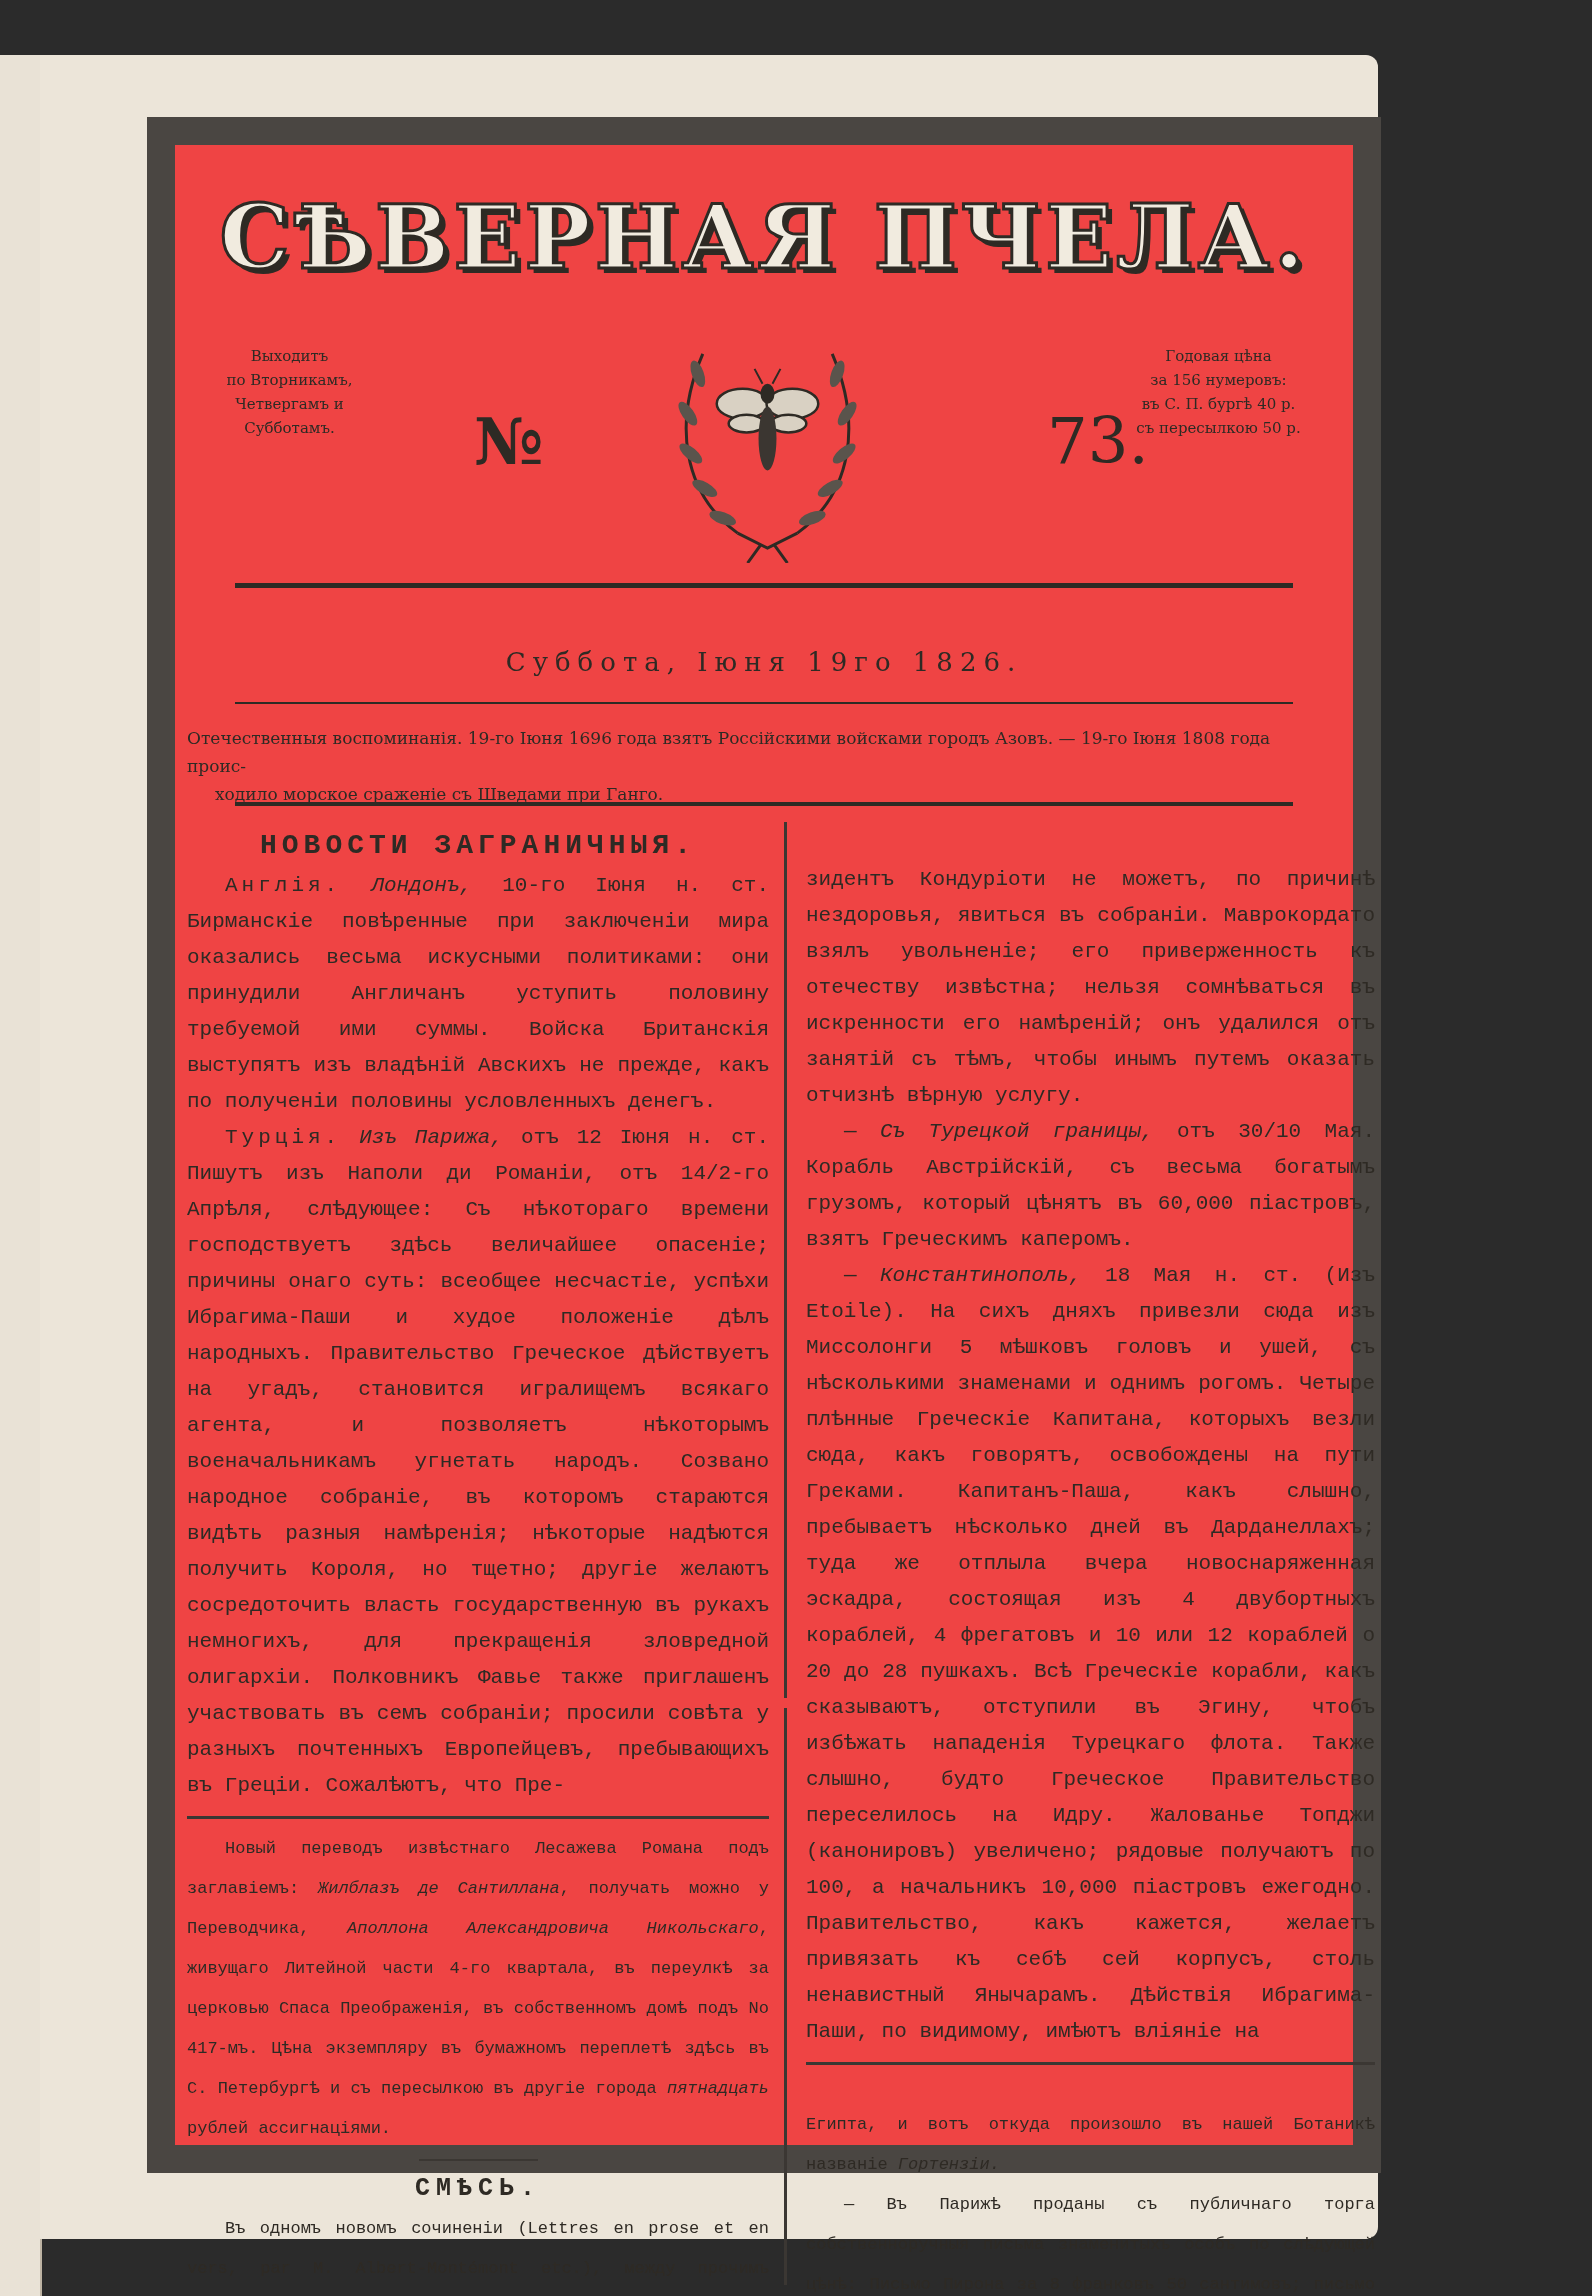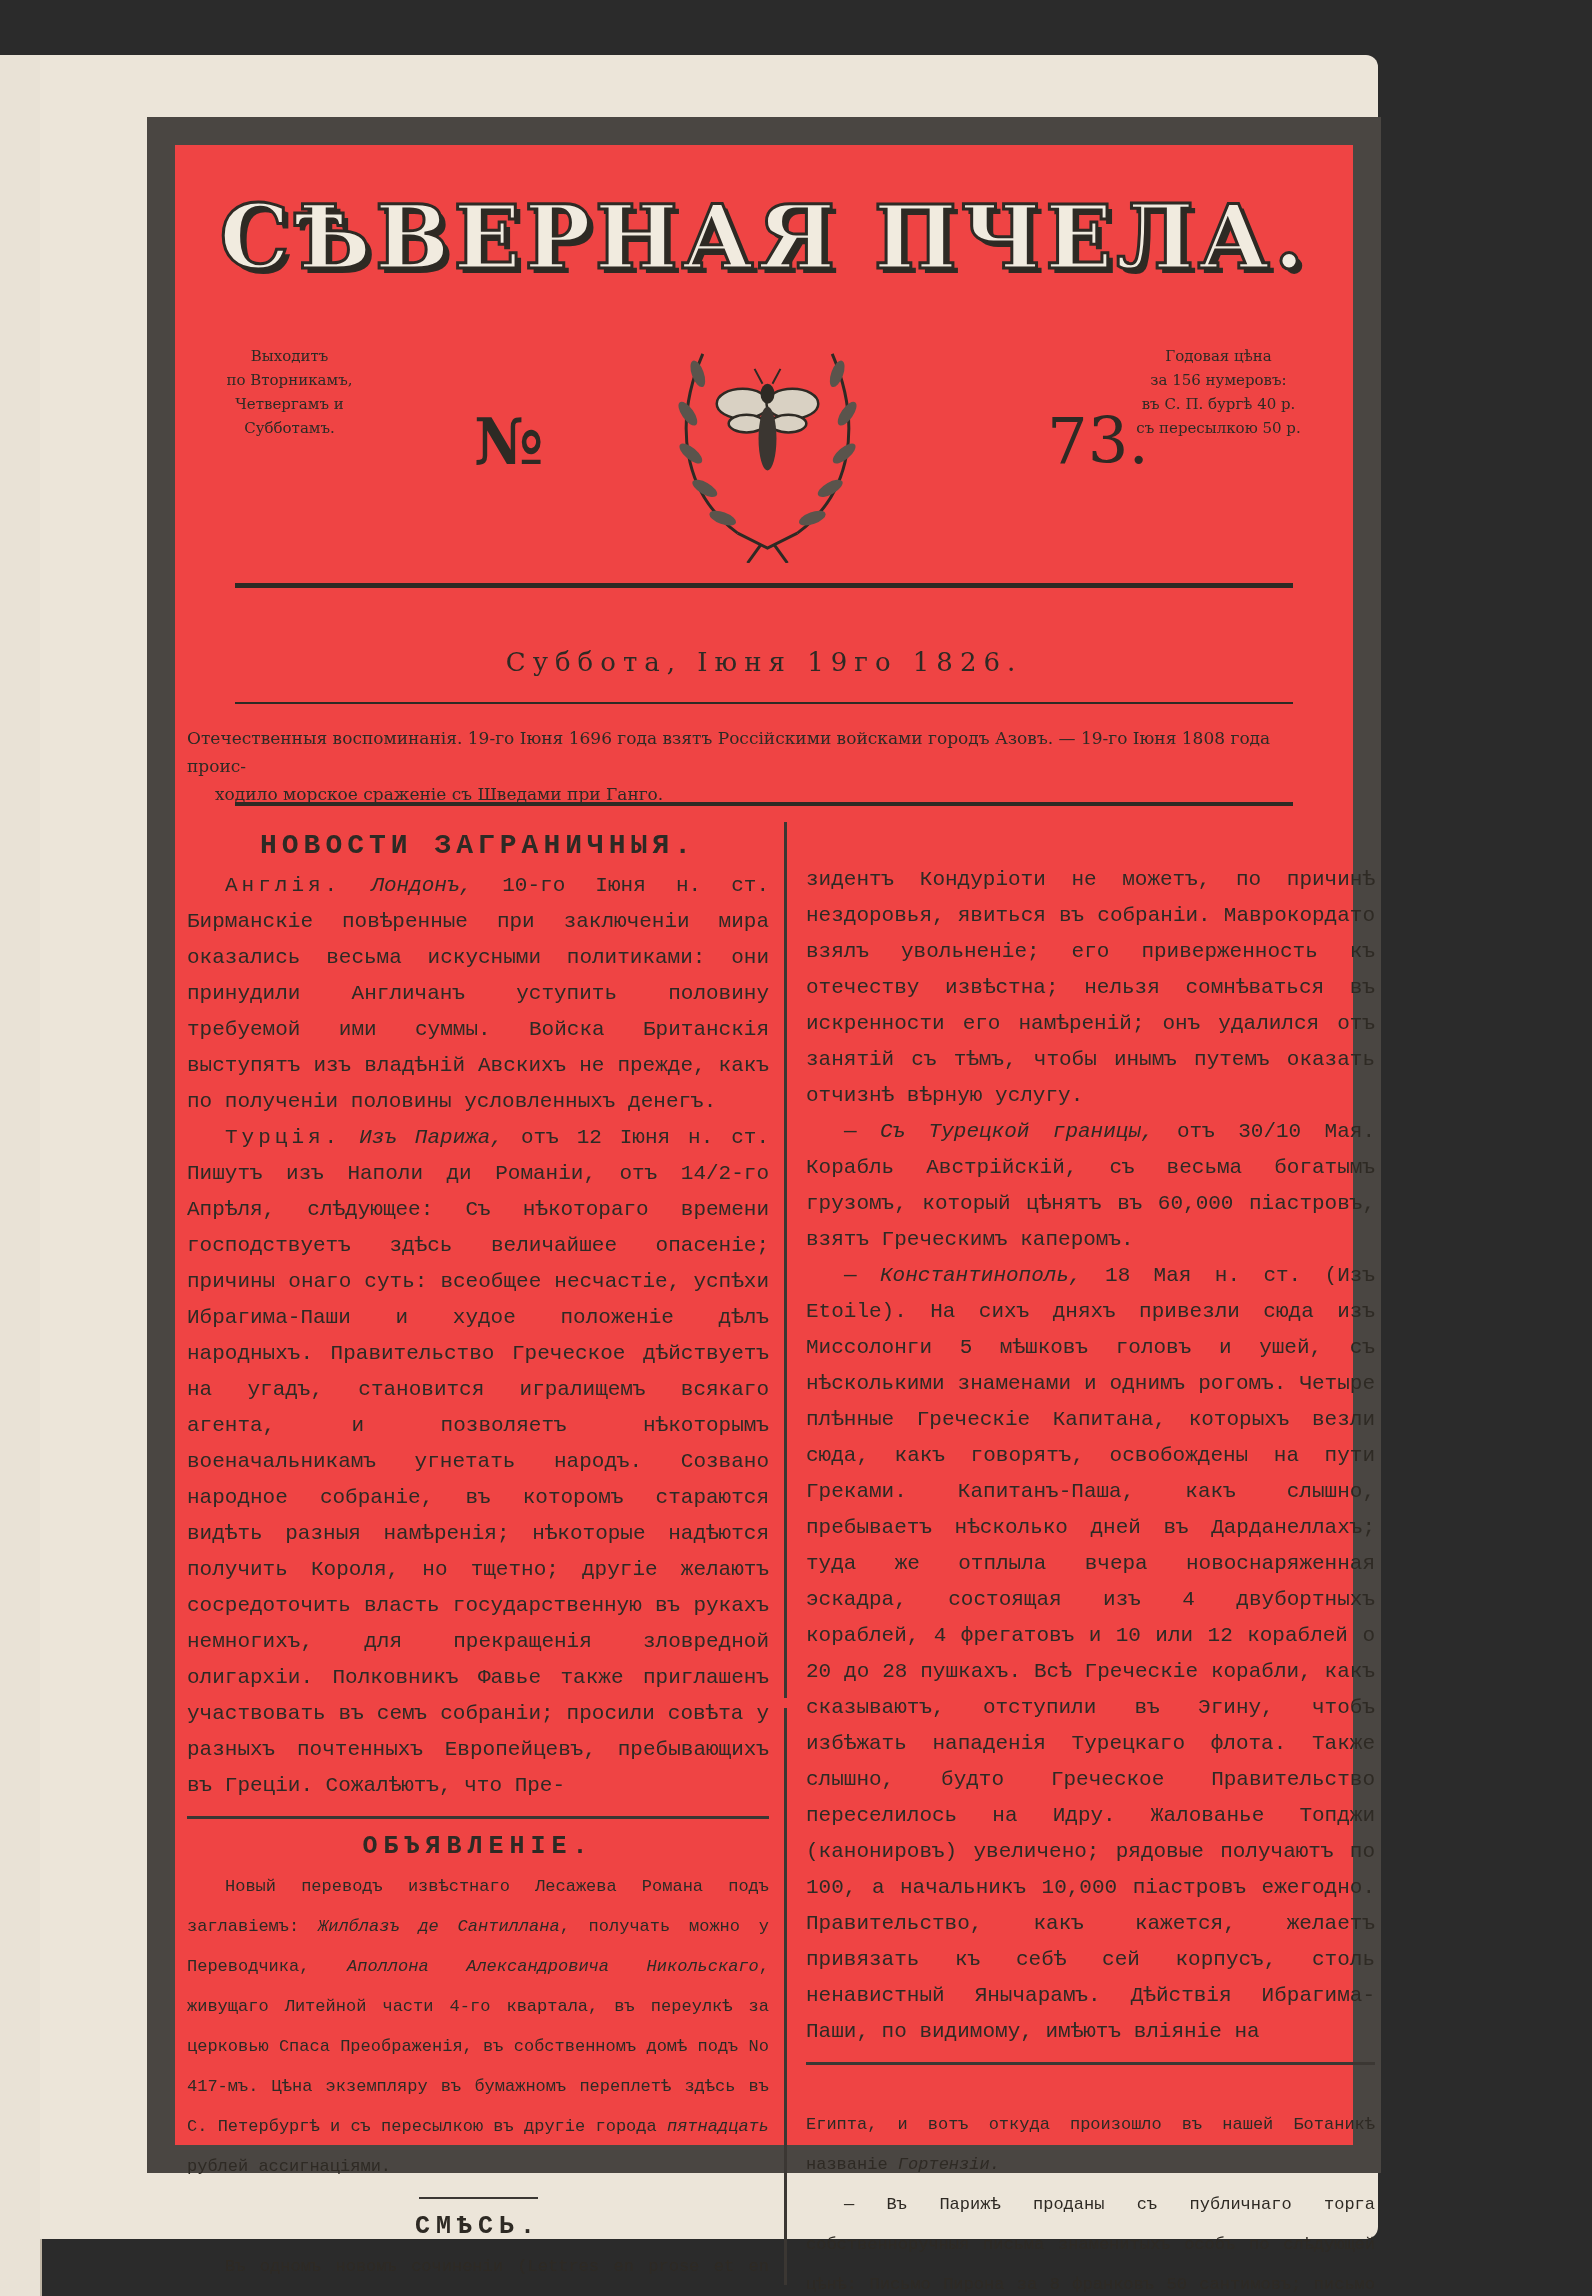--- a/index.html
+++ b/index.html
@@ -130,21 +130,20 @@
         <p>
           <span class="sp">Англія.</span>
           <em>Лондонъ,</em><span> 10-го Іюня н. ст. Бирманскіе повѣренные при заключеніи мира оказались весьма искусными политиками: они принудили Англичанъ уступить половину требуемой ими суммы. Войска Британскія выступятъ изъ владѣній Авскихъ не прежде, какъ по полученіи половины условленныхъ денегъ.</span>
         </p>
         <p>
           <span class="sp">Турція.</span>
           <em>Изъ Парижа,</em><span> отъ 12 Іюня н. ст. Пишутъ изъ Наполи ди Романіи, отъ 14/2-го Апрѣля, слѣдующее: Съ нѣкотораго времени господствуетъ здѣсь величайшее опасеніе; причины онаго суть: всеобщее несчастіе, успѣхи Ибрагима-Паши и худое положеніе дѣлъ народныхъ. Правительство Греческое дѣйствуетъ на угадъ, становится игралищемъ всякаго агента, и позволяетъ нѣкоторымъ военачальникамъ угнетать народъ. Созвано народное собраніе, въ которомъ стараются видѣть разныя намѣренія; нѣкоторые надѣются получить Короля, но тщетно; другіе желаютъ сосредоточить власть государственную въ рукахъ немногихъ, для прекращенія зловредной олигархіи. Полковникъ Фавье также приглашенъ участвовать въ семъ собраніи; просили совѣта у разныхъ почтенныхъ Европейцевъ, пребывающихъ въ Греціи. Сожалѣютъ, что Пре-</span>
         </p>
 
         <div class="hr-col"></div>
-        <div class="head-sm">ОБЪЯВЛЕНІЕ.</div>
         <p class="sm">
           <span>Новый переводъ извѣстнаго Лесажева Романа подъ заглавіемъ: </span><em>Жилблазъ де Сантиллана</em><span>, получать можно у Переводчика, </span><em>Аполлона Александровича Никольскаго</em><span>, живущаго Литейной части 4-го квартала, въ переулкѣ за церковью Спаса Преображенія, въ собственномъ домѣ подъ No 417-мъ. Цѣна экземпляру въ бумажномъ переплетѣ здѣсь въ С. Петербургѣ и съ пересылкою въ другіе города </span><em>пятнадцать</em><span> рублей ассигнаціями.</span>
         </p>
 
         <div class="hr-short"></div>
         <div class="head-sm">СМѢСЬ.</div>
         <p class="sm">
           <span>Въ одномъ новомъ сочиненіи (Lettres en prose et en vers, par M. Albert-Montémont etc.), между прочимъ сказано слѣдующее: „Лаландъ въ старости ѣлъ пауковъ (!), думая, что онъ этимъ одержалъ величайшую побѣду надъ обычаями. Лаландъ въ первый разъ проглотилъ паука для того, чтобъ излечить отъ страха Г-жу Лепотъ (le Paute), которая дрожала при видѣ сего насѣкомаго. Сія женщина оказала величайшія услуги Астрономіи. Скажу мимоходомъ, что Г-жа Лепотъ называлась </span>
         </p>
       </div>

